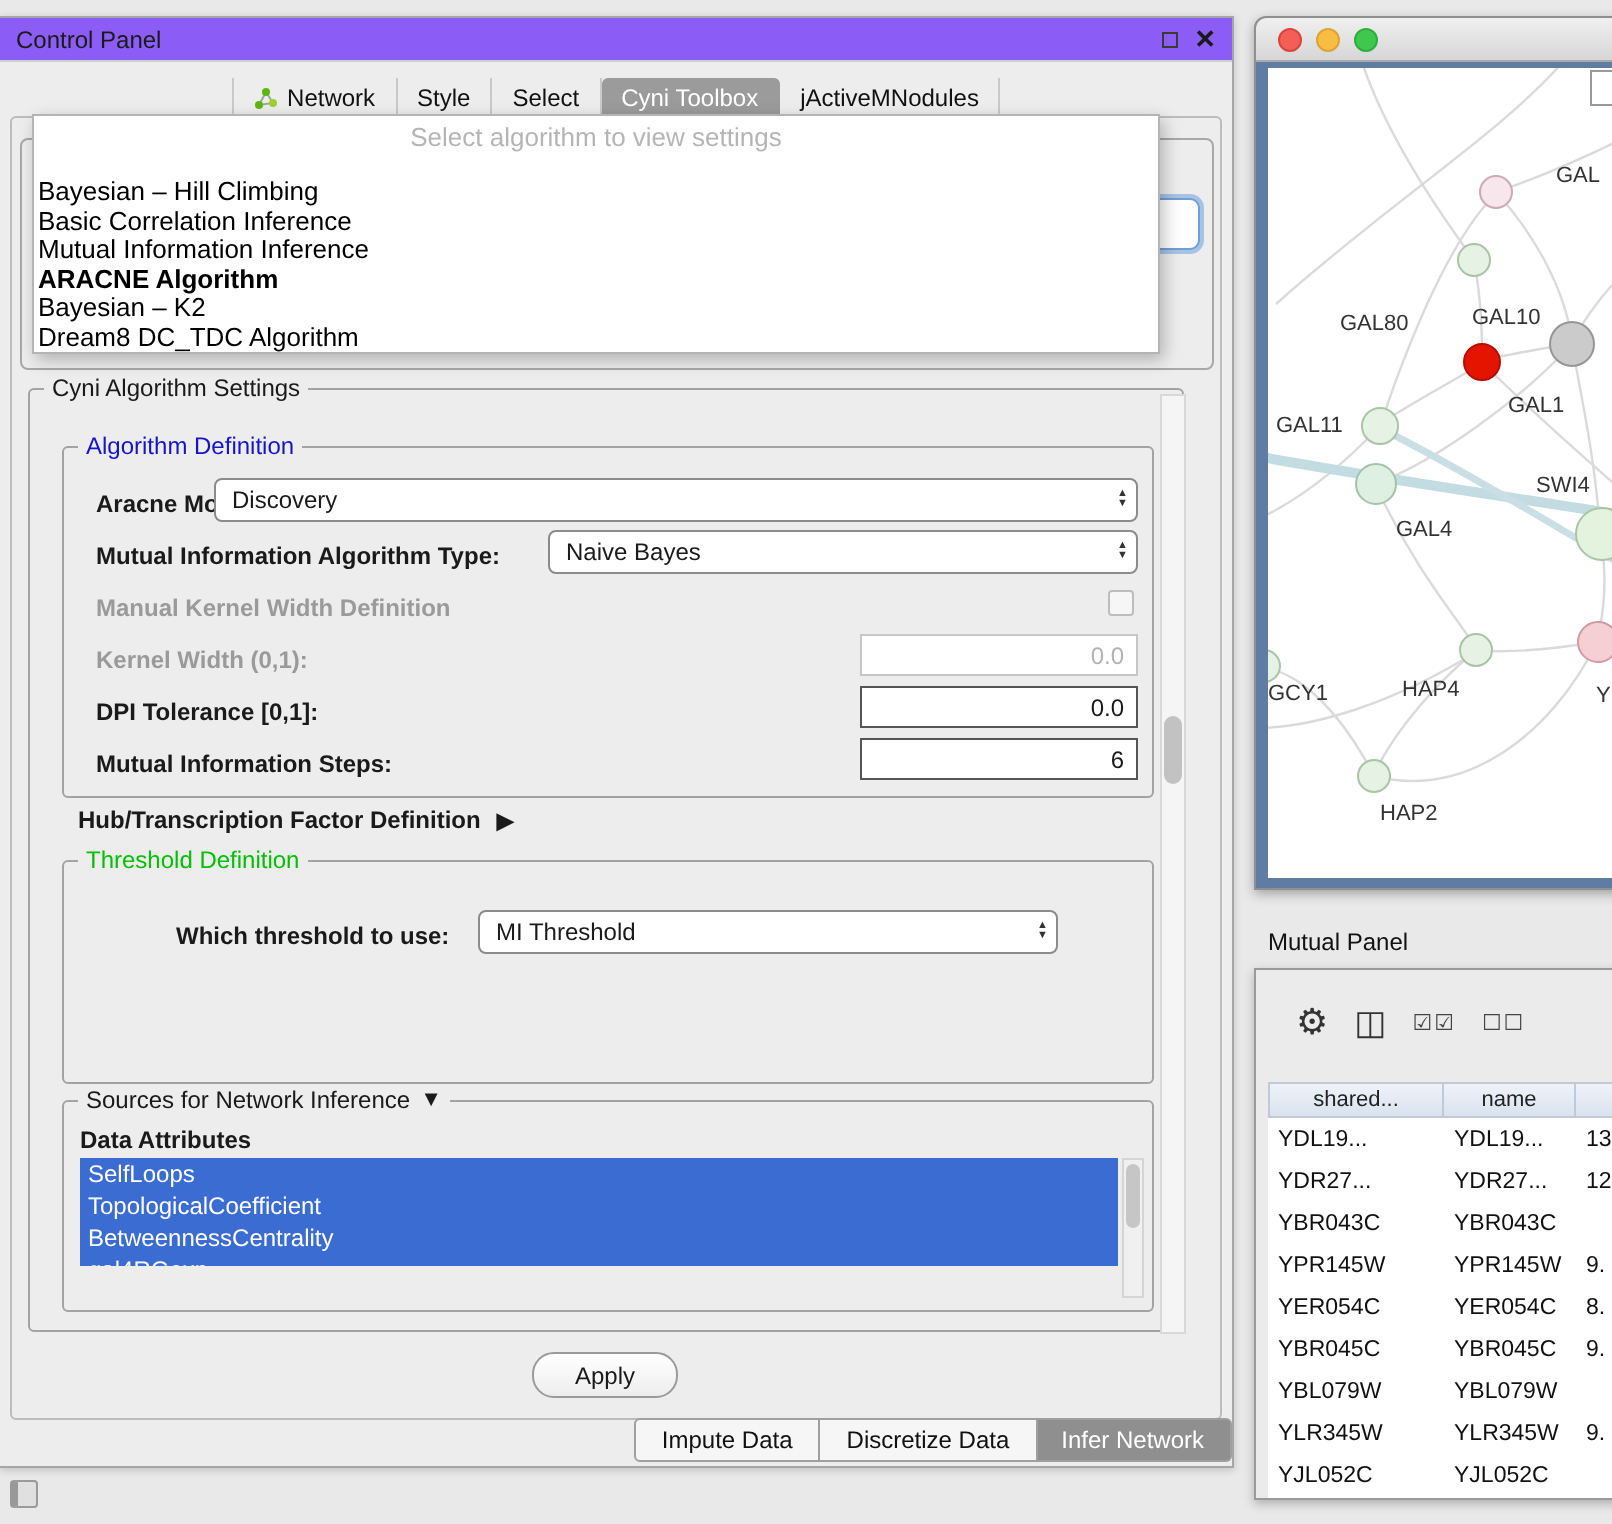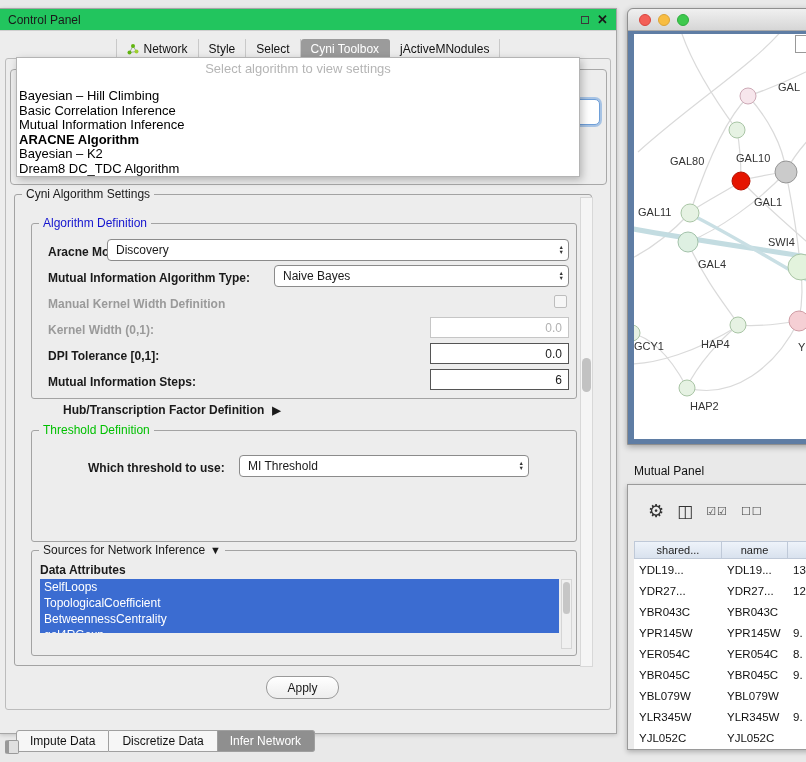--- a/index.html
+++ b/index.html
@@ -1,21 +1,21 @@
 <!DOCTYPE html>
 <html><head>
 <meta charset="utf-8">
 <style>
   *{margin:0;padding:0;box-sizing:border-box;}
   html,body{width:806px;height:762px;}
   body{font-family:"Liberation Sans",sans-serif;background:#e9e9e9;position:relative;overflow:hidden;font-size:12px;color:#1a1a1a;}
 
   
   .cp{position:absolute;left:0;top:8px;width:617px;height:726px;background:#ededed;border:1px solid #a6a6a6;border-left:none;box-shadow:0 1px 4px rgba(0,0,0,.18);}
-  .cp-titlebar{position:absolute;left:0;top:0;right:0;height:22px;background:#22c55e;border-bottom:1px solid #cfcfcf;display:flex;align-items:center;padding:0 8px;}
+  .cp-titlebar{position:absolute;left:0;top:0;right:0;height:22px;background:#8b5cf6;border-bottom:1px solid #cfcfcf;display:flex;align-items:center;padding:0 8px;}
   .win-btns{margin-left:auto;display:flex;align-items:center;gap:8px;}
   .float-btn{width:8px;height:8px;border:1.5px solid #3a3a3a;display:inline-block;}
   .close-btn{font-size:13px;font-weight:bold;color:#1a1a1a;line-height:1;}
 
   .tabbar{position:absolute;left:0;top:30px;right:0;display:flex;justify-content:center;z-index:3;}
   .tab{display:flex;align-items:center;gap:5px;padding:3px 10px;font-size:12px;color:#111;border-right:1px solid #c9c9c9;}
   .tab:first-child{border-left:1px solid #c9c9c9;}
   .tab.sel{background:#9b9b9b;color:#fff;border-radius:3px 3px 0 0;border-color:#9b9b9b;}
   .net-ic{width:12px;height:12px;}
 
@@ -33,30 +33,30 @@
   .grp-title{position:absolute;top:-8px;left:7px;background:#ededed;padding:0 4px;font-size:12px;white-space:nowrap;display:flex;gap:5px;align-items:center;}
   .t-blue{color:#1414cf;}
   .t-green{color:#00c000;}
   label.b{font-weight:bold;font-size:12px;position:absolute;white-space:nowrap;line-height:14px;}
   label.dis{color:#9a9a9a;}
   .combo{position:absolute;background:#fff;border:1px solid #8b8b8b;border-radius:4px;display:flex;align-items:center;font-size:12px;padding-left:8px;}
   .stepper{margin-left:auto;margin-right:4px;display:flex;flex-direction:column;align-items:center;font-size:5.5px;color:#333;line-height:4.8px;}
   .inputbox{position:absolute;background:#fff;border:1px solid #555;display:flex;align-items:center;justify-content:flex-end;padding-right:6px;font-size:12px;}
   .inputbox.dis{border-color:#c6c6c6;color:#b2b2b2;}
   .checkbox{position:absolute;width:13px;height:13px;border:1px solid #bdbdbd;border-radius:2px;background:#f6f6f6;}
-  .hub-row{position:absolute;left:24px;top:208px;display:flex;gap:8px;align-items:center;font-weight:bold;font-size:12px;margin-left:24px;}
+  .hub-row{position:absolute;left:24px;top:208px;display:flex;gap:8px;align-items:center;font-weight:bold;font-size:12px;}
   .hub-arrow{font-size:11px;}
   .src-item{height:16px;line-height:16px;background:#3b6cd1;color:#fff;font-size:12px;padding-left:4px;white-space:nowrap;overflow:hidden;}
   .src-list{position:absolute;left:8px;top:28px;width:519px;height:54px;background:#fff;overflow:hidden;}
   .src-scroll{position:absolute;left:529px;top:28px;width:11px;height:70px;background:#f0f0f0;border:1px solid #d5d5d5;}
   .src-thumb{width:7px;height:32px;background:#c6c6c6;border-radius:4px;margin:2px auto 0;}
   .v-scroll{position:absolute;left:580px;top:188px;width:13px;height:470px;background:#f5f5f5;border:1px solid #d8d8d8;}
   .v-thumb{position:absolute;left:1px;top:160px;width:9px;height:34px;background:#c2c2c2;border-radius:5px;}
   .apply-btn{position:absolute;left:266px;top:667px;width:73px;height:23px;background:linear-gradient(#ffffff,#ededed);border:1px solid #9a9a9a;border-radius:11px;display:flex;align-items:center;justify-content:center;font-size:12px;}
-  .btabs{position:absolute;left:16px;top:700px;right:0;display:flex;justify-content:flex-start;margin-top:21px;}
+  .btabs{position:absolute;left:0;top:700px;right:0;display:flex;justify-content:flex-end;}
   .btab{padding:3px 13px;font-size:12px;background:#f6f6f6;border:1px solid #9f9f9f;border-left:none;color:#111;}
   .btab:first-child{border-left:1px solid #9f9f9f;border-radius:3px 0 0 3px;}
   .btab:last-child{border-radius:0 3px 3px 0;padding-left:12px;}
   .btab.sel{background:#8f8f8f;color:#fff;}
 
   
   .nw{position:absolute;left:627px;top:8px;width:185px;height:437px;background:#dcdcdc;border:1px solid #8f8f8f;border-radius:6px 6px 0 0;box-shadow:0 2px 6px rgba(0,0,0,.3);}
   .nw-titlebar{height:22px;background:linear-gradient(#f0f0f0,#d6d6d6);border-bottom:1px solid #aaa;border-radius:6px 6px 0 0;display:flex;align-items:center;gap:7px;padding-left:11px;}
   .light{width:12px;height:12px;border-radius:50%;}
   .light.red{background:#f35f57;border:1px solid #d8453e;}

